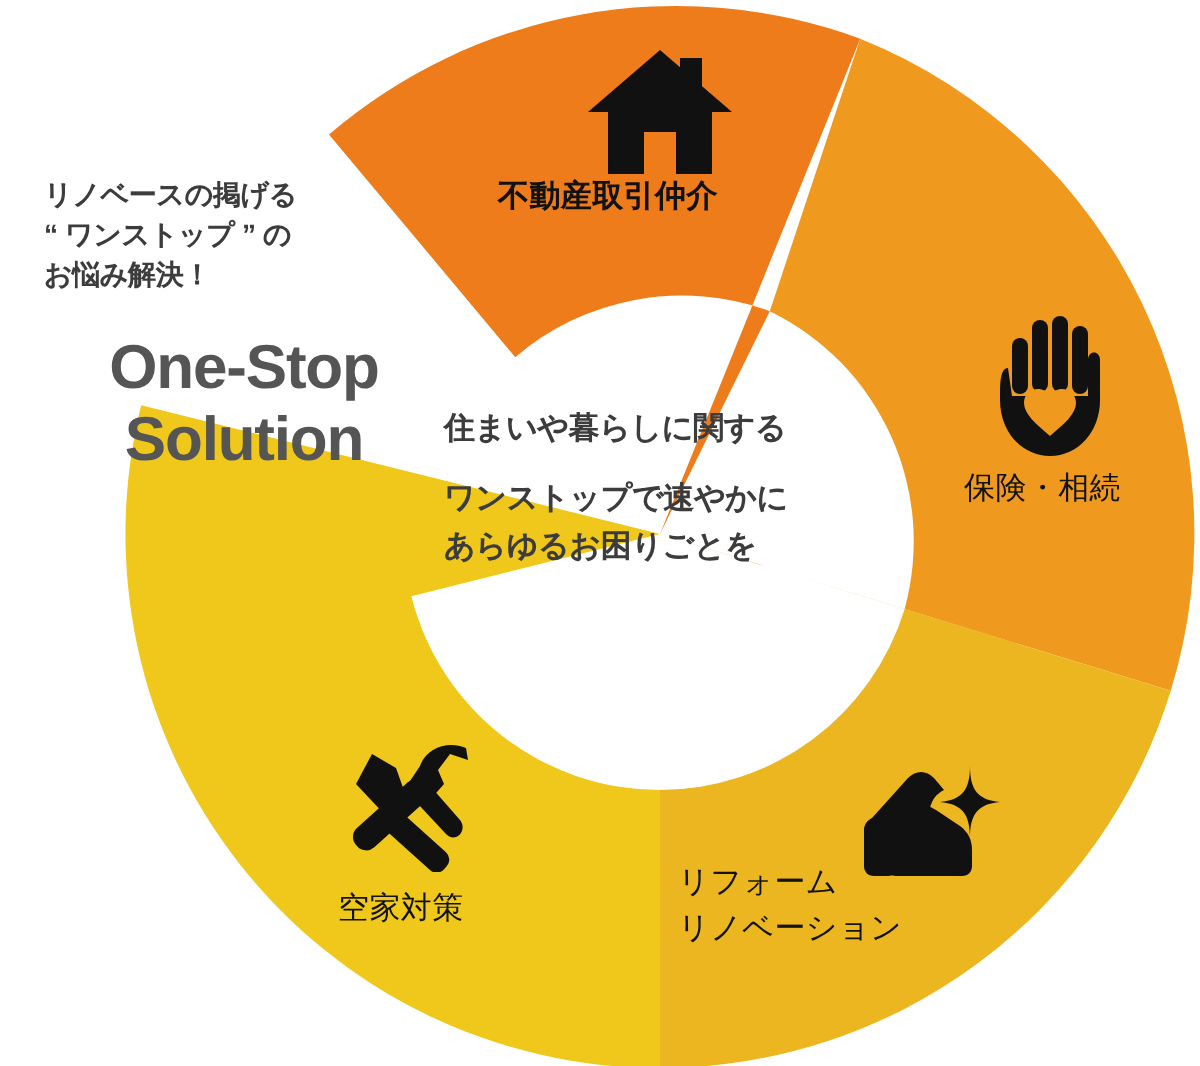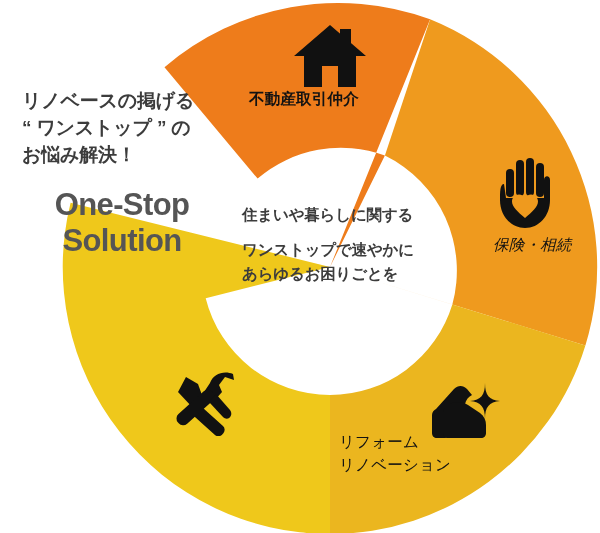--- a/index.html
+++ b/index.html
@@ -30,41 +30,41 @@
   }
 
   
   .left-block {
     position: absolute;
     left: 22px;
     top: 88px;
     width: 200px;
   }
   .lead-line {
-    font-size: 19px;
+    font-size: 14px;
     font-weight: 700;
     color: #3c3c3c;
     line-height: 1.42;
     letter-spacing: -0.2px;
     white-space: nowrap;
   }
   .brand-title {
     margin-top: 18px;
     font-size: 31px;
     font-weight: 700;
     color: #555555;
     line-height: 1.18;
     letter-spacing: -0.6px;
     text-align: center;
   }
 
   
   .center-copy {
     position: absolute;
-    left: 242px;
+    left: 222px;
     top: 203px;
     width: 230px;
   }
   .center-copy .para {
     font-size: 15.5px;
     font-weight: 700;
     color: #3c3c3c;
     line-height: 1.5;
     letter-spacing: -0.2px;
     white-space: nowrap;
@@ -77,21 +77,21 @@
   .seg-label {
     position: absolute;
     font-size: 15.5px;
     font-weight: 500;
     color: #121212;
     line-height: 1.5;
     letter-spacing: 0.2px;
     white-space: nowrap;
   }
   .seg-label.l-realestate { left: 249px; top: 87px; font-weight: bold; }
-  .seg-label.l-insurance  { left: 493px; top: 233px; font-style: italic; }
+  .seg-label.l-insurance  { left: 482px; top: 233px; }
   .seg-label.l-vacant     { left: 169px; top: 443px; }
   .seg-label.l-reform     { left: 339px; top: 430px; }
 
   .icon-wrap { position: absolute; }
   .icon-wrap svg { display: block; }
 </style>
 </head>
 <body>
 
 <div id="stage">
@@ -187,14 +187,17 @@
 
   <div class="seg-label l-insurance">
     <div>保険・相続</div>
   </div>
 
   <div class="seg-label l-reform">
     <div>リフォーム</div>
     <div>リノベーション</div>
   </div>
 
+  <div class="seg-label l-vacant">
+    <div>空家対策</div>
+  </div>
 
 </div>
 
 </body></html>

